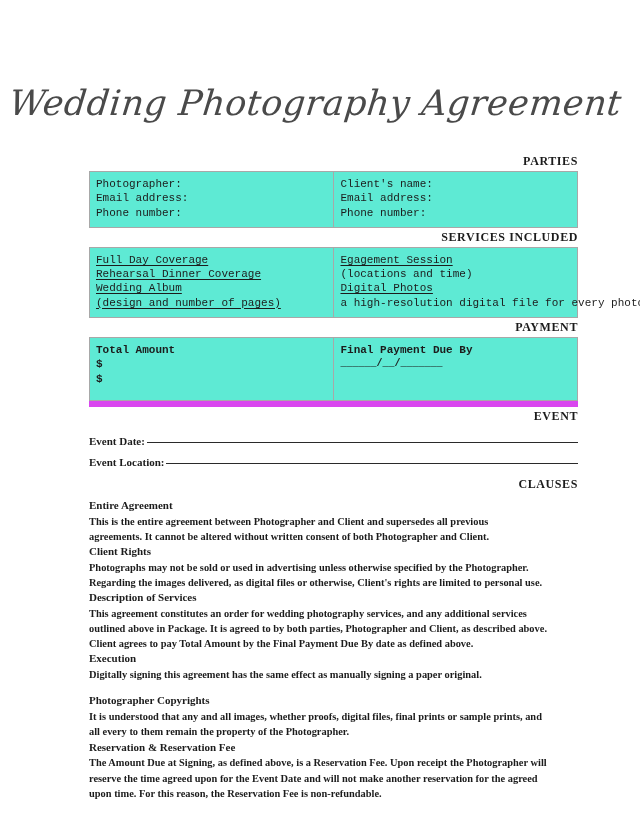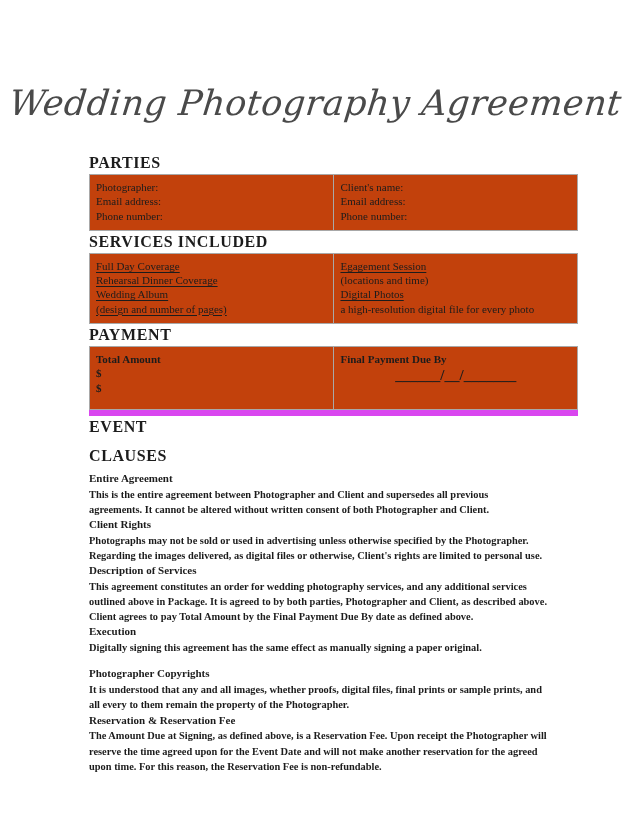--- a/index.html
+++ b/index.html
@@ -33,24 +33,24 @@
     letter-spacing: 0.4px;
     color: #4a4a4a;
     padding-top: 84px;
     line-height: 1.1;
     white-space: nowrap;
     transform: skewX(-6deg);
   }
 
   
   .section-head {
-    text-align: left;
+    text-align: right;
     font-family: "Liberation Serif", "DejaVu Serif", serif;
     font-weight: bold;
-    font-size: 16px;
+    font-size: 12px;
     letter-spacing: 0.6px;
     color: #1c1c1c;
     margin: 0;
     padding: 2px 0 2px 0;
   }
   .section-head.with-rule {
     border-top: 6px solid #d946ef;
   }
 
   
@@ -60,21 +60,22 @@
     top: 152px;
     width: 489px;
   }
 
   
   .box {
     border: 1px solid #a8a8a8;
     display: flex;
     width: 100%;
     box-sizing: border-box;
-    background: #c2410c;
+    background: #5eead4;
+    font-family: Liberation Mono, monospace;
   }
   .box .col {
     box-sizing: border-box;
     padding: 5px 6px 7px 6px;
     font-size: 11px;
     line-height: 1.30;
     color: #1c1c1c;
   }
   .box .col.left {
     width: 50.2%;
@@ -130,22 +131,21 @@
     font-weight: bold;
     margin: 0 0 0 0;
     line-height: 1.45;
   }
   .clause-body .ln { display: block; white-space: nowrap; }
   .spacer { height: 11px; }
 
   .date-blank {
     font-weight: bold;
     letter-spacing: 0px;
-    font-size: 15px;
-    text-align: center;
+    font-size: 10px;
   }
 </style>
 </head>
 <body>
 
 <div class="page">
 
   <div class="doc-title">Wedding Photography Agreement</div>
 
   <div class="content">
@@ -187,20 +187,30 @@
         <div class="line b">$</div>
         <div class="line b">$</div>
       </div>
       <div class="col right">
         <div class="line b">Final Payment Due By</div>
         <div class="line date-blank">______/__/_______</div>
       </div>
     </div>
 
     <div class="section-head with-rule">EVENT</div>
+    <div class="event-block">
+      <div class="fill-row">
+        <span class="lbl">Event Date:</span>
+        <span class="rule"></span>
+      </div>
+      <div class="fill-row">
+        <span class="lbl">Event Location:</span>
+        <span class="rule"></span>
+      </div>
+    </div>
 
     <div class="section-head" style="padding-top:9px;">CLAUSES</div>
 
     <div class="clauses">
 
       <div class="clause-title">Entire Agreement</div>
       <div class="clause-body">
         <span class="ln">This is the entire agreement between Photographer and Client and supersedes all previous</span>
         <span class="ln">agreements. It cannot be altered without written consent of both Photographer and Client.</span>
       </div>

